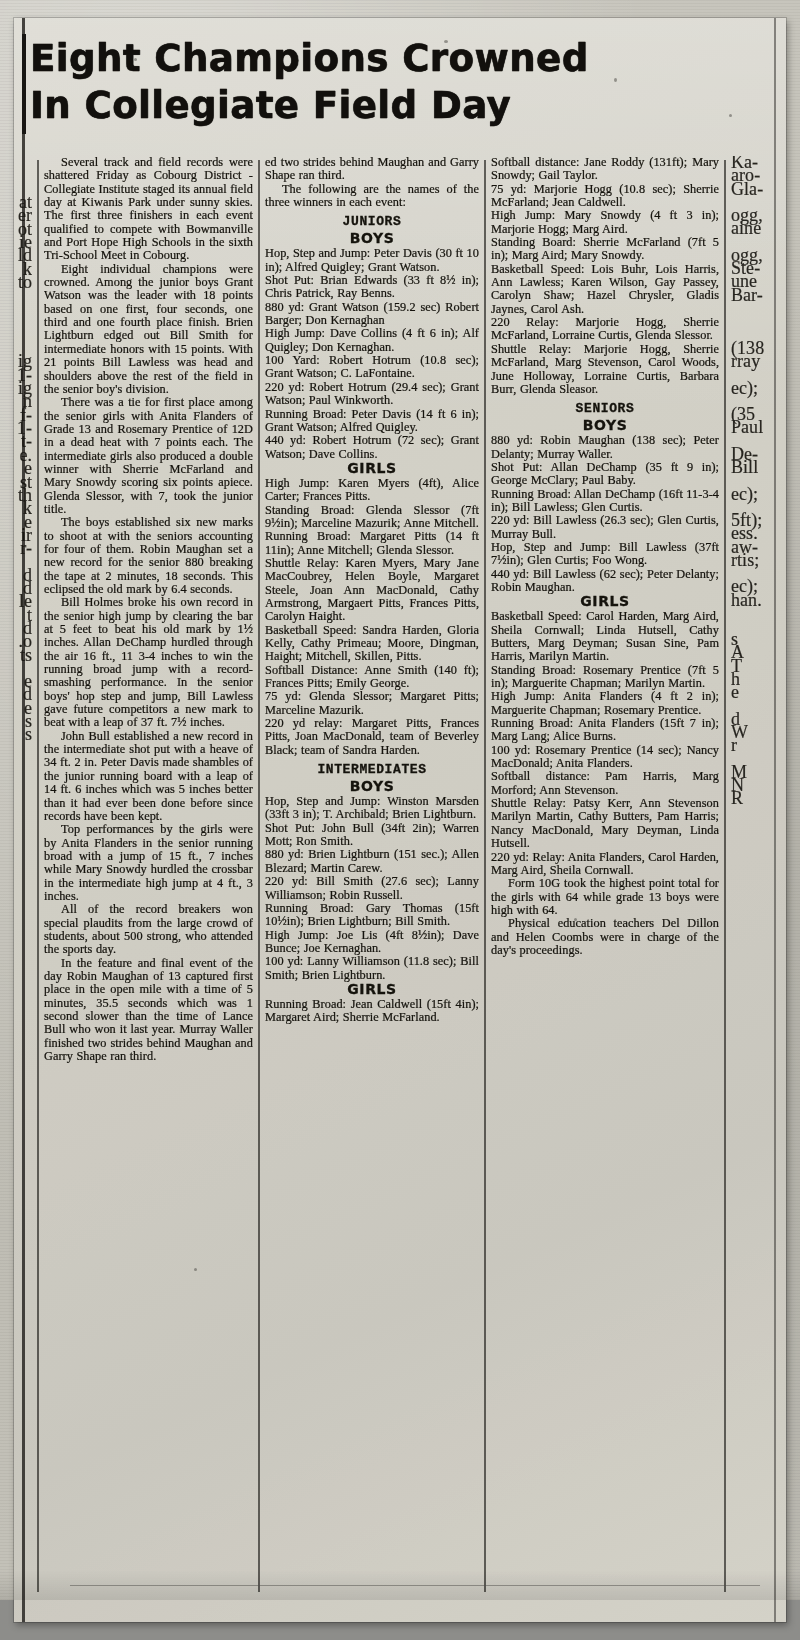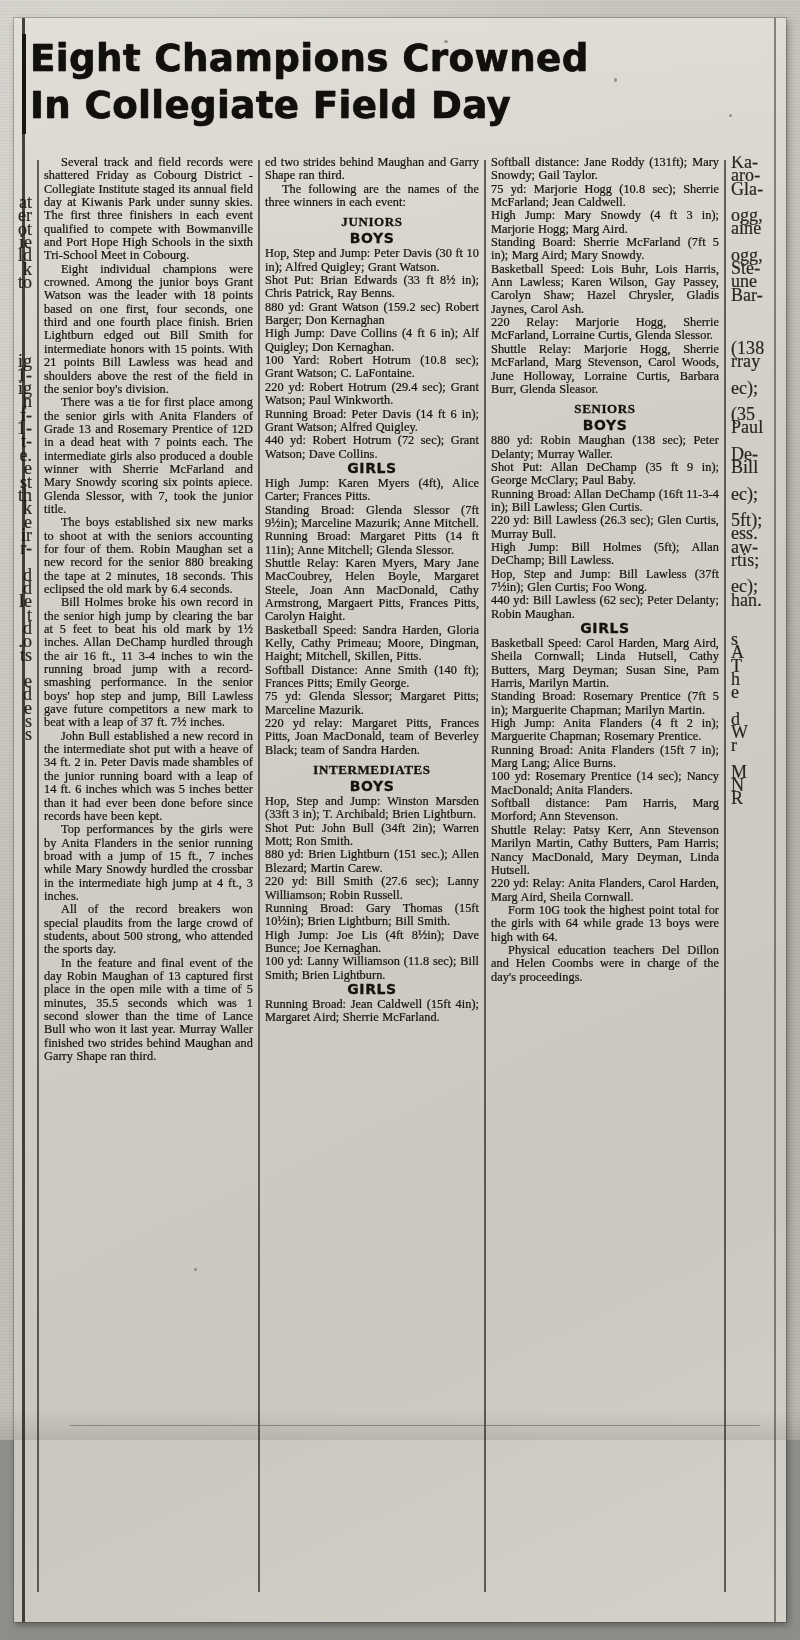--- a/index.html
+++ b/index.html
@@ -4,21 +4,21 @@
 <style>
   html,body{margin:0;padding:0;}
   body{
     width:800px;height:1640px;
     background:#8d8d8a;
     font-family:"Liberation Serif", serif;
     overflow:hidden;
   }
   .page{
     position:relative;
-    width:800px;height:1440px;
+    width:800px;height:1600px;
     background:
       radial-gradient(ellipse at 18% 12%, rgba(255,255,255,.30), rgba(255,255,255,0) 55%),
       radial-gradient(ellipse at 82% 78%, rgba(0,0,0,.10), rgba(0,0,0,0) 60%),
       linear-gradient(160deg,#c9c7bf 0%, #c3c1b8 30%, #bdbbb2 60%, #c6c4bb 100%);
     filter:contrast(1.02);
   }
   
   .grain{
     position:absolute;inset:0;
     background-image:
@@ -84,21 +84,21 @@
   .colA{width:18px;text-align:right;}
   .colB{width:209px;}
   .colC{width:214px;}
   .colD{width:228px;}
   .colE{width:34px;text-align:left;}
 
   p{margin:0;text-indent:17px;}
   p.noind{text-indent:0;}
   .sub{
     text-align:center;text-indent:0;
-    font-family:Liberation Serif, serif;
+    font-family:Liberation Mono, monospace;
     font-weight:bold;font-size:13px;line-height:17px;
     letter-spacing:.6px;
     margin:4px 0 1px 0;
     -webkit-text-stroke:.3px #17150f;
   }
   .sub2{
     text-align:center;text-indent:0;
     font-family:"DejaVu Sans", sans-serif;
     font-weight:bold;font-size:14px;line-height:15px;
     letter-spacing:.6px;
@@ -252,21 +252,20 @@
       <p class="ev">Basketball Speed: Lois Buhr, Lois Harris, Ann Lawless; Karen Wilson, Gay Passey, Carolyn Shaw; Hazel Chrysler, Gladis Jaynes, Carol Ash.</p>
       <p class="ev">220 Relay: Marjorie Hogg, Sherrie McFarland, Lorraine Curtis, Glenda Slessor.</p>
       <p class="ev">Shuttle Relay: Marjorie Hogg, Sherrie McFarland, Marg Stevenson, Carol Woods, June Holloway, Lorraine Curtis, Barbara Burr, Glenda Sleasor.</p>
 
       <p class="sub">SENIORS</p>
       <p class="sub2">BOYS</p>
       <p class="ev">880 yd: Robin Maughan (138 sec); Peter Delanty; Murray Waller.</p>
       <p class="ev">Shot Put: Allan DeChamp (35 ft 9 in); George McClary; Paul Baby.</p>
       <p class="ev">Running Broad: Allan DeChamp (16ft 11-3-4 in); Bill Lawless; Glen Curtis.</p>
       <p class="ev">220 yd: Bill Lawless (26.3 sec); Glen Curtis, Murray Bull.</p>
-      <p class="ev">High Jump: Bill Holmes (5ft); Allan DeChamp; Bill Lawless.</p>
       <p class="ev">Hop, Step and Jump: Bill Lawless (37ft 7½in); Glen Curtis; Foo Wong.</p>
       <p class="ev">440 yd: Bill Lawless (62 sec); Peter Delanty; Robin Maughan.</p>
 
       <p class="sub2">GIRLS</p>
       <p class="ev">Basketball Speed: Carol Harden, Marg Aird, Sheila Cornwall; Linda Hutsell, Cathy Butters, Marg Deyman; Susan Sine, Pam Harris, Marilyn Martin.</p>
       <p class="ev">Standing Broad: Rosemary Prentice (7ft 5 in); Marguerite Chapman; Marilyn Martin.</p>
       <p class="ev">High Jump: Anita Flanders (4 ft 2 in); Marguerite Chapman; Rosemary Prentice.</p>
       <p class="ev">Running Broad: Anita Flanders (15ft 7 in); Marg Lang; Alice Burns.</p>
       <p class="ev">100 yd: Rosemary Prentice (14 sec); Nancy MacDonald; Anita Flanders.</p>
       <p class="ev">Softball distance: Pam Harris, Marg Morford; Ann Stevenson.</p>

